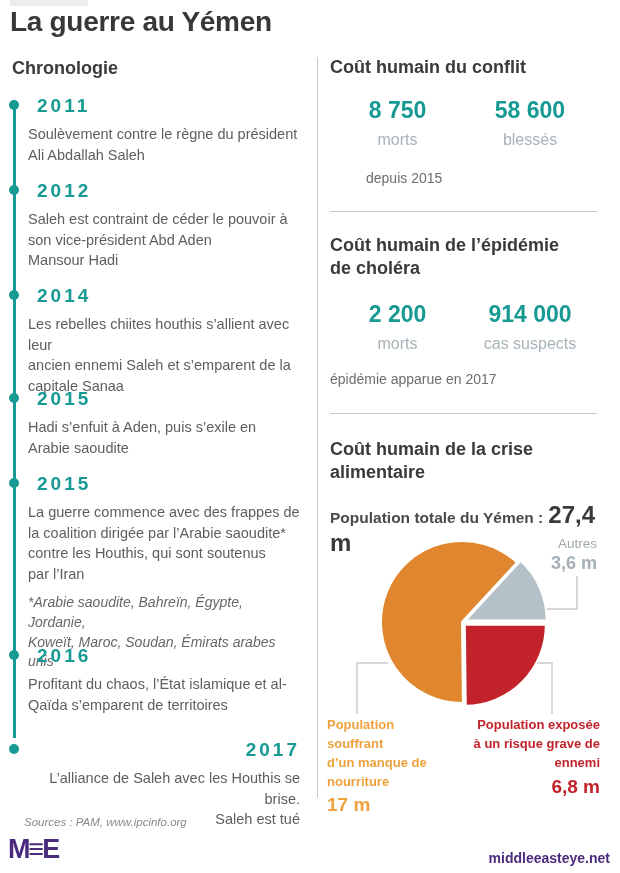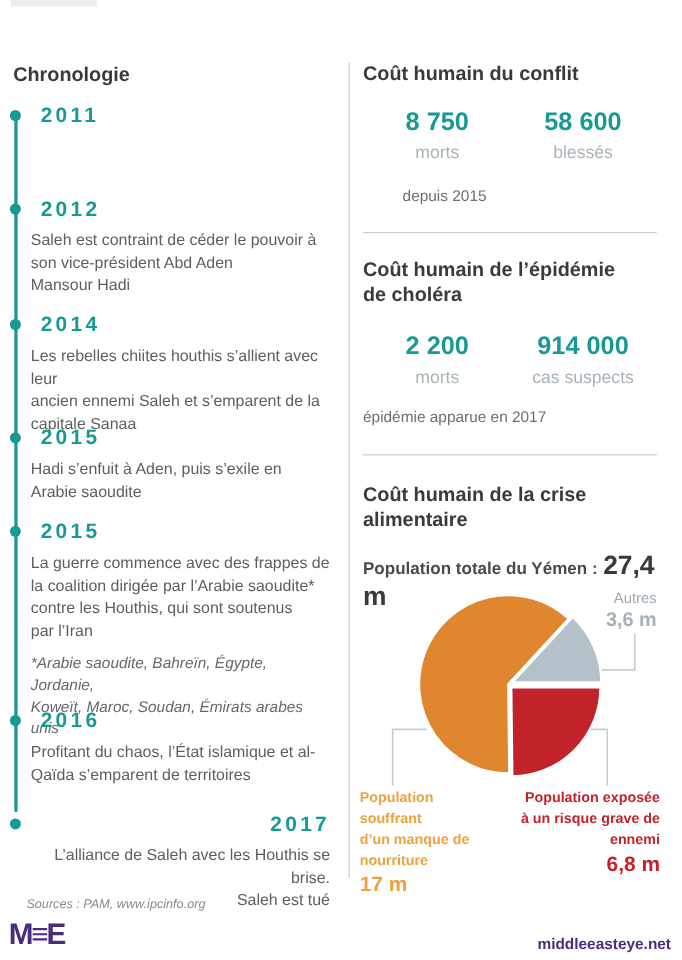--- a/index.html
+++ b/index.html
@@ -47,29 +47,32 @@
   .sources{left:24px;top:816px;font-size:11.5px;color:#8a8a8a;font-style:italic;}
   .mee-logo{left:8px;top:834px;font-size:27px;font-weight:700;color:#4b2b7e;letter-spacing:-2px;}
   .site{right:10px;top:850px;font-size:14px;font-weight:700;color:#4b2b7e;}
 </style>
 </head>
 <body>
 
 <div id="page">
 
   <div class="abs top-bar"></div>
+  <div class="abs page-title">La guerre au Yémen</div>
 
   <div class="abs col-divider"></div>
 
   <div class="abs section-heading" style="left:12px;top:57px;">Chronologie</div>
   <div class="abs tl-line"></div>
 
   <div class="abs tl-item" style="top:95px;">
     <span class="tl-dot"></span>
     <div class="tl-year">2011</div>
+    <div class="tl-text pre">Soulèvement contre le règne du président
+Ali Abdallah Saleh</div>
   </div>
 
   <div class="abs tl-item" style="top:180px;">
     <span class="tl-dot"></span>
     <div class="tl-year">2012</div>
     <div class="tl-text pre">Saleh est contraint de céder le pouvoir à
 son vice-président Abd Aden
 Mansour Hadi</div>
   </div>
 

